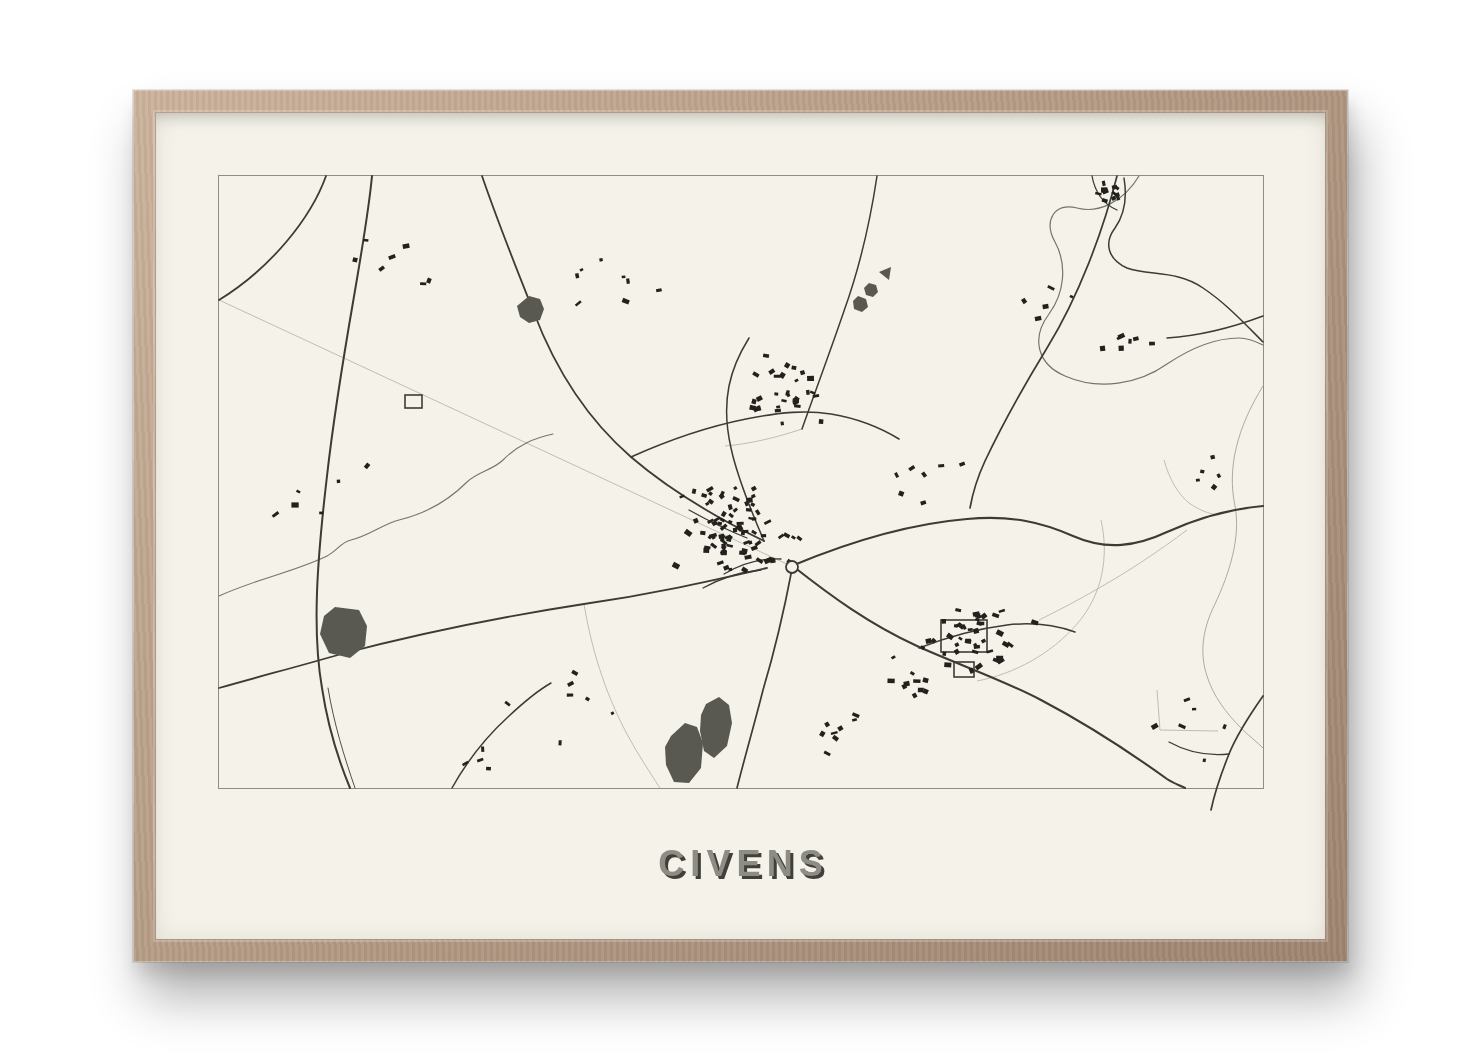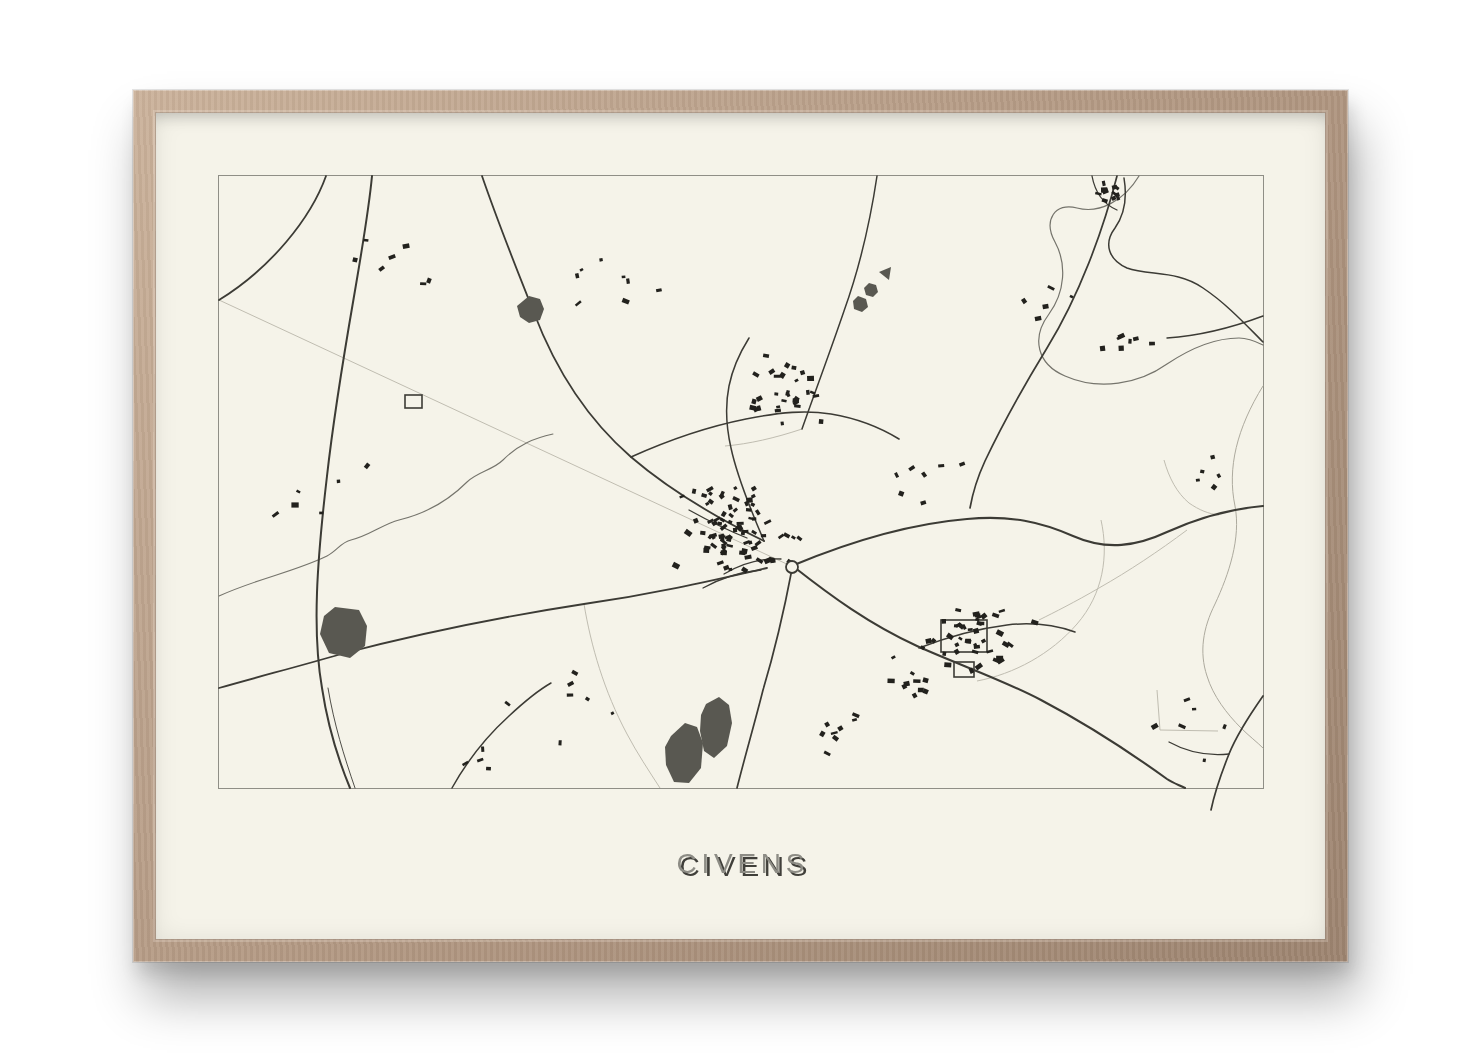--- a/index.html
+++ b/index.html
@@ -32,21 +32,21 @@
                inset 0 0 24px rgba(0,0,0,.08);
     display:flex;flex-direction:column;align-items:center;
   }
   .map-area{
     margin-top:62px;width:1046px;height:614px;border:1px solid var(--map-border);
     position:relative;
   }
   .map-area svg{overflow:visible;display:block}
   .title-zone{flex:1;display:flex;align-items:center;justify-content:center;width:100%;}
   .poster-title{
-    font-size:28px;font-weight:400;letter-spacing:.17em;padding-left:.17em;
+    font-size:36px;font-weight:700;letter-spacing:.17em;padding-left:.17em;
     color:var(--title-fill);text-shadow:3px 3px 0 var(--title-shadow);
     text-transform:uppercase;
   }
 </style>
 </head>
 <body>
 
 <div class="wall">
   <div class="frame">
     <div class="paper">

